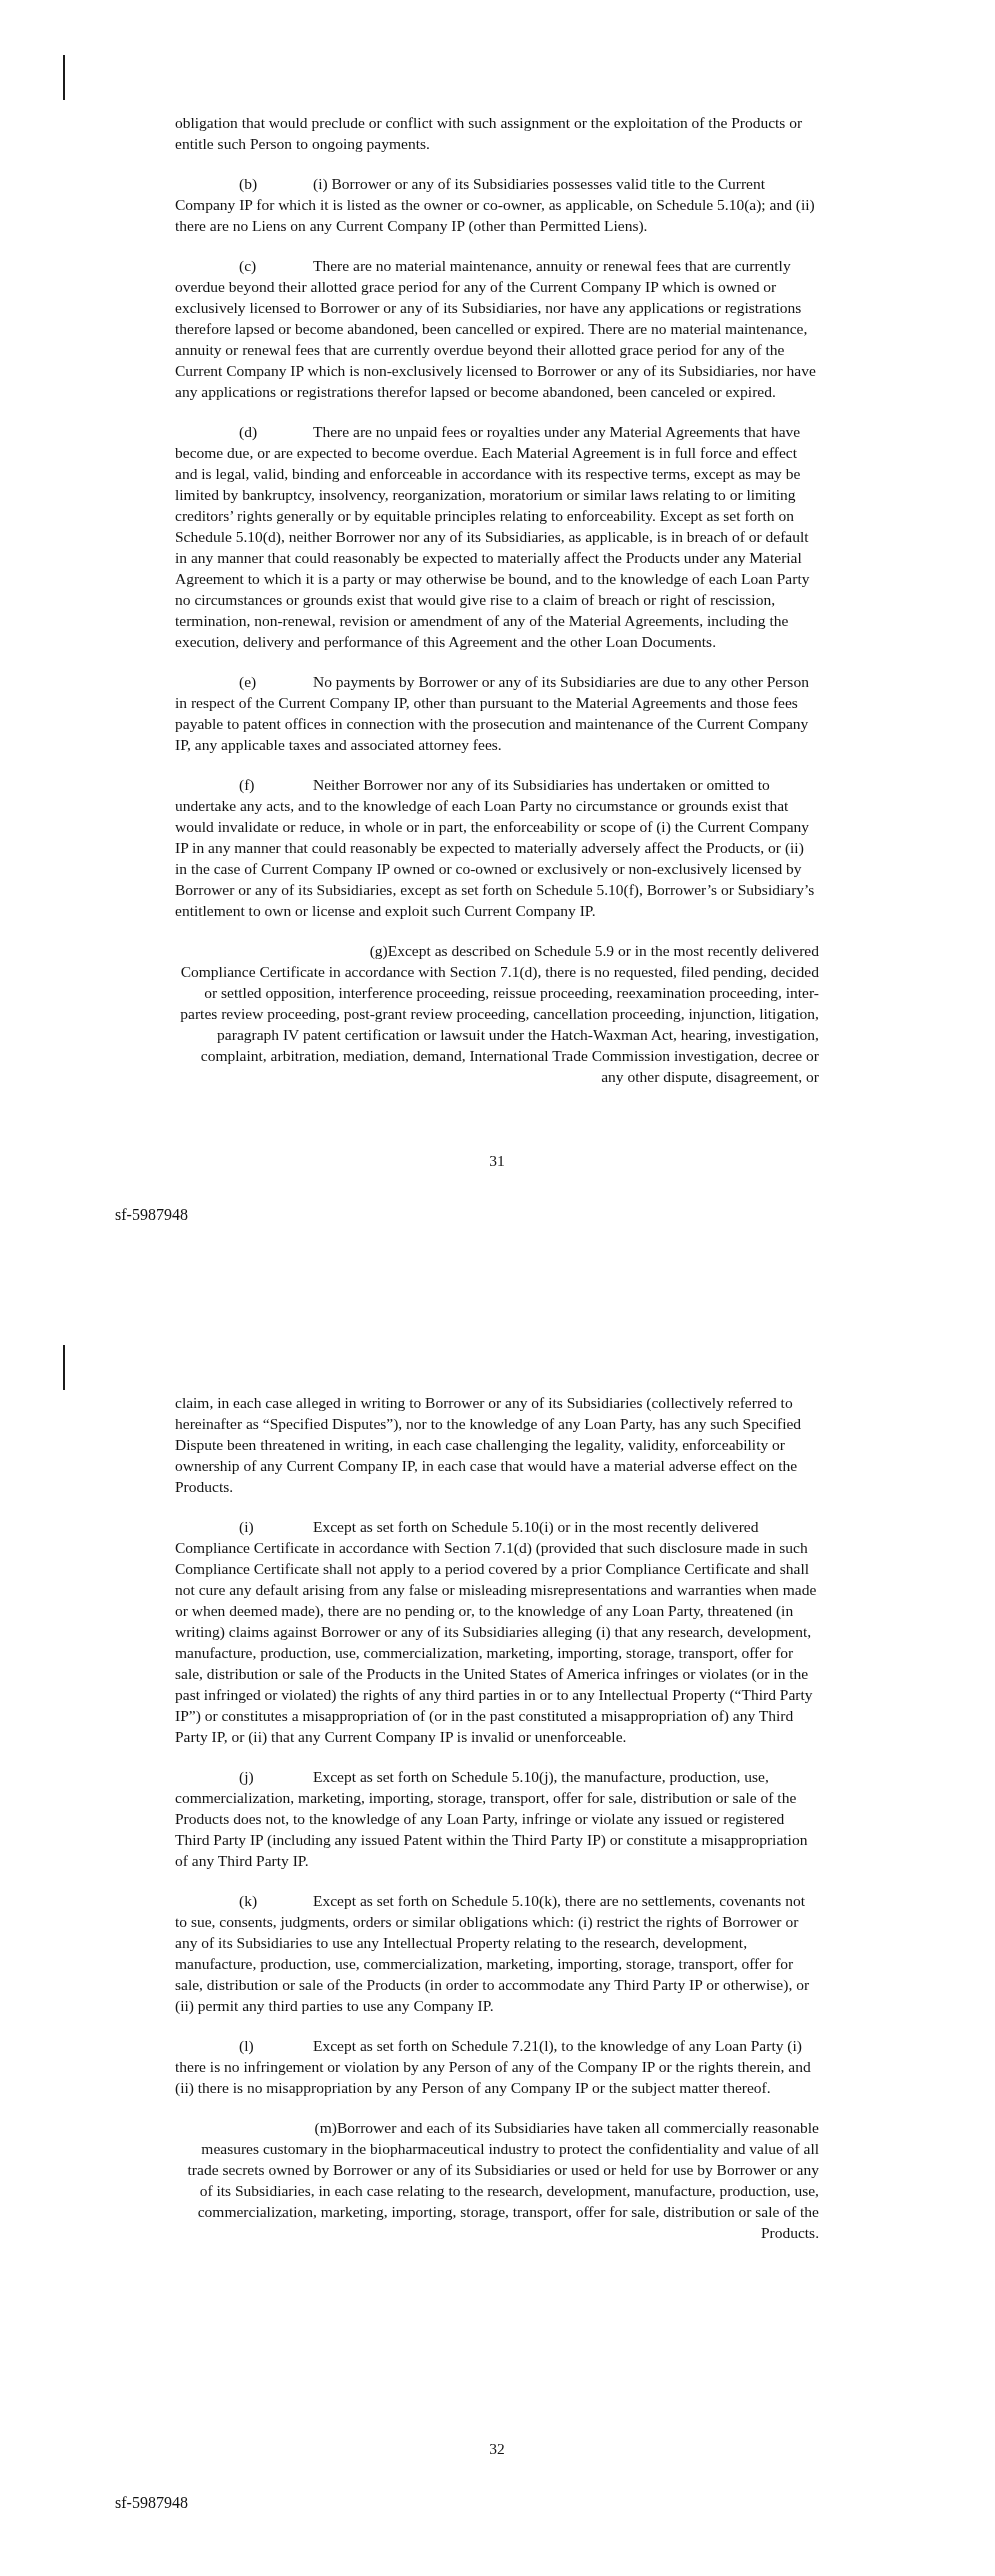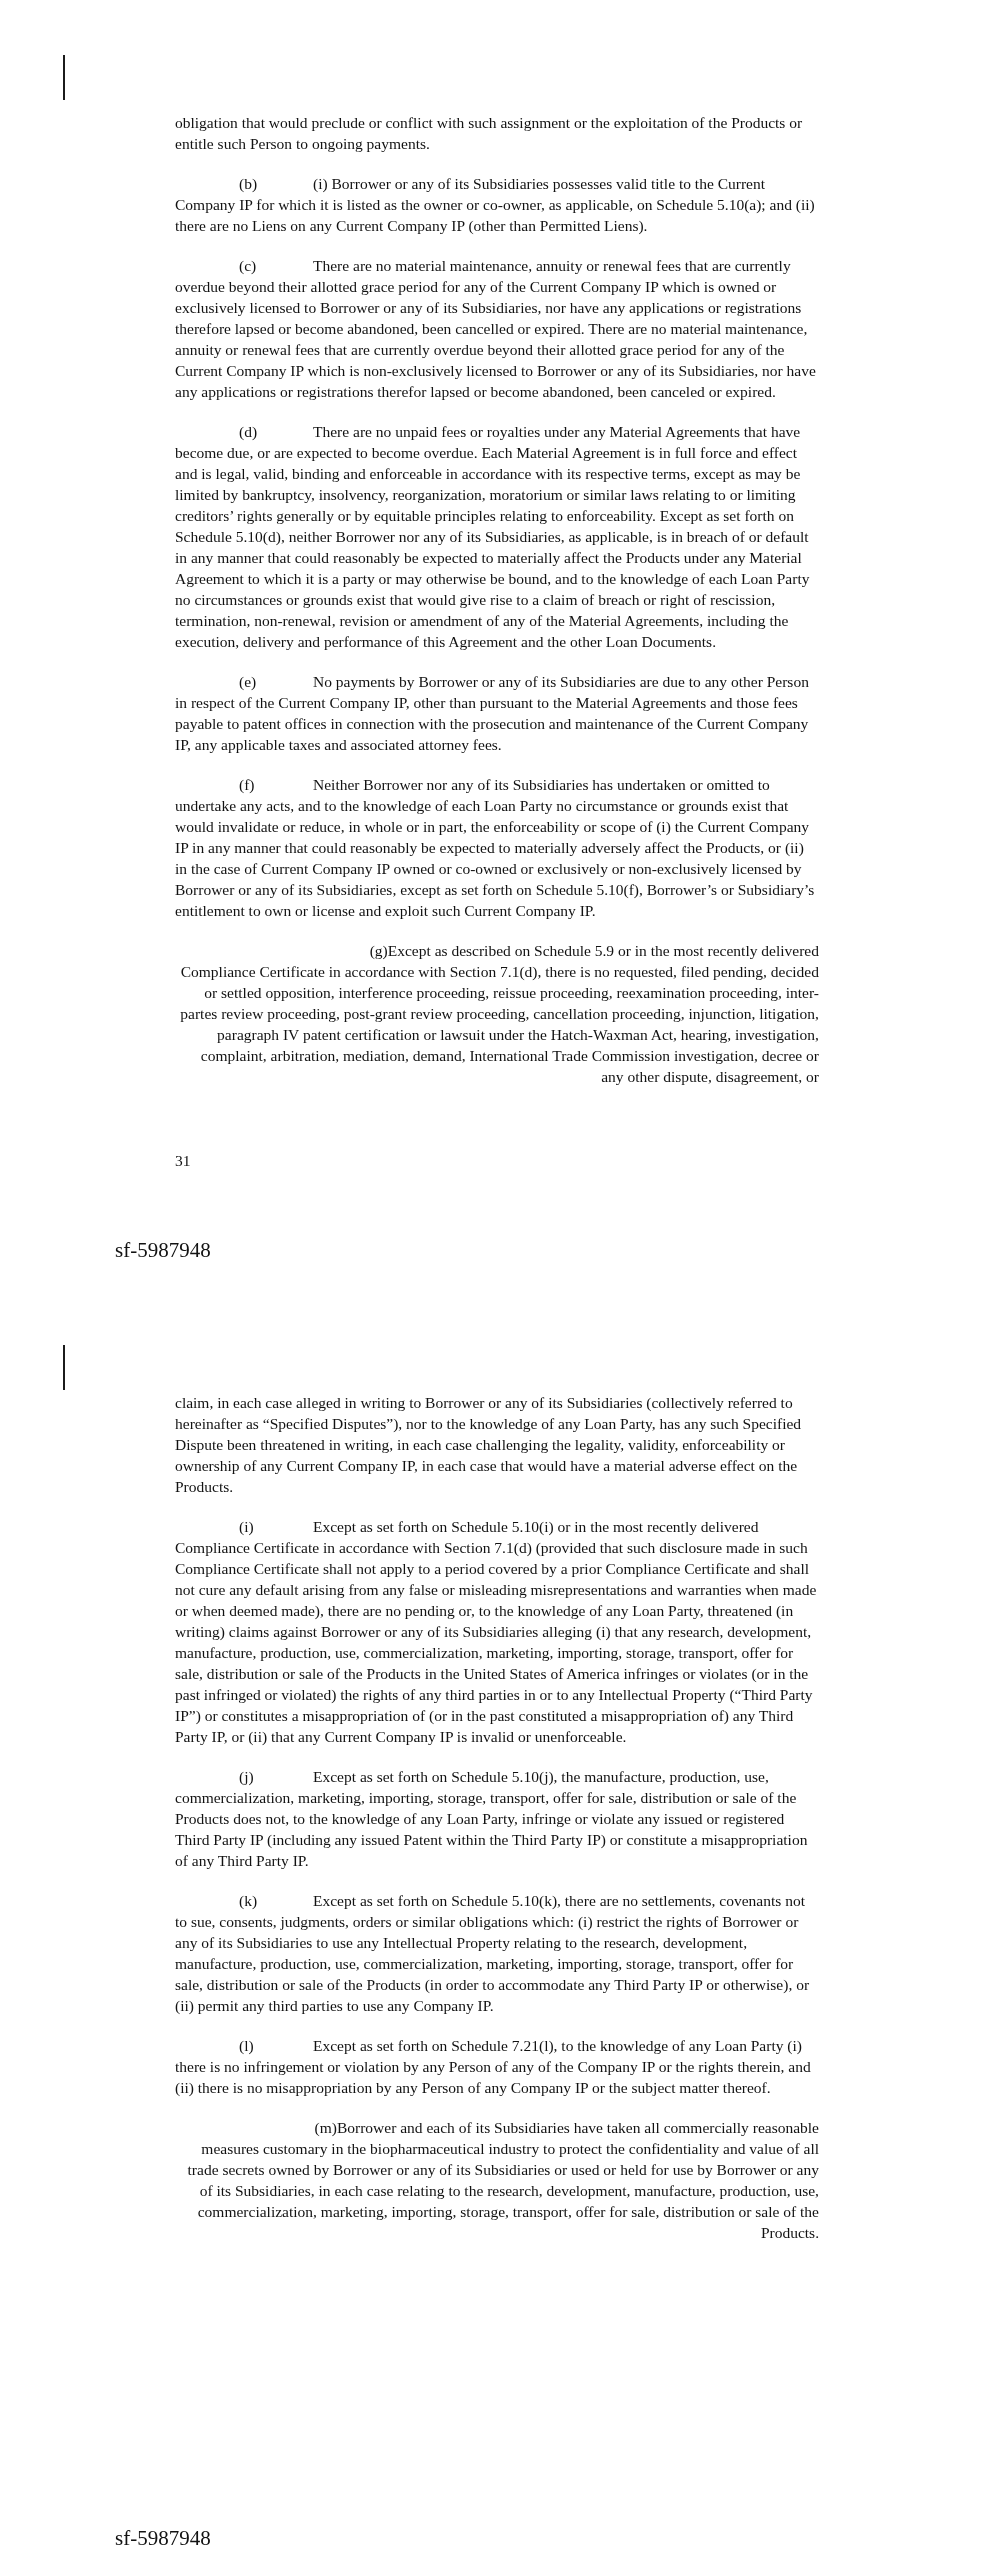--- a/index.html
+++ b/index.html
@@ -47,28 +47,29 @@
   .plabel {
     display: inline-block;
     text-indent: 0;
     width: 74px;
   }
   .page-number {
     position: absolute;
     left: 175px;
     top: 1150px;
     width: 644px;
+    text-align: center;
     font-size: 15.5px;
     line-height: 21px;
   }
   .doc-ref {
     position: absolute;
     left: 115px;
-    top: 1240px;
-    font-size: 21px;
+    top: 1204px;
+    font-size: 16px;
     line-height: 21px;
   }
 </style>
 </head>
 <body>
 
 <div class="page" id="page-1">
   <div class="change-bar"></div>
   <div class="content">
     <p class="para"><span>obligation that would preclude or conflict with such assignment or the exploitation of the Products or entitle such Person to ongoing payments.</span></p>
@@ -86,15 +87,16 @@
 <div class="page" id="page-2">
   <div class="change-bar"></div>
   <div class="content">
     <p class="para"><span>claim, in each case alleged in writing to Borrower or any of its Subsidiaries (collectively referred to hereinafter as “Specified Disputes”), nor to the knowledge of any Loan Party, has any such Specified Dispute been threatened in writing, in each case challenging the legality, validity, enforceability or ownership of any Current Company IP, in each case that would have a material adverse effect on the Products.</span></p>
     <p class="para indent"><span class="plabel">(i)</span><span>Except as set forth on Schedule 5.10(i) or in the most recently delivered Compliance Certificate in accordance with Section 7.1(d) (provided that such disclosure made in such Compliance Certificate shall not apply to a period covered by a prior Compliance Certificate and shall not cure any default arising from any false or misleading misrepresentations and warranties when made or when deemed made), there are no pending or, to the knowledge of any Loan Party, threatened (in writing) claims against Borrower or any of its Subsidiaries alleging (i) that any research, development, manufacture, production, use, commercialization, marketing, importing, storage, transport, offer for sale, distribution or sale of the Products in the United States of America infringes or violates (or in the past infringed or violated) the rights of any third parties in or to any Intellectual Property (“Third Party IP”) or constitutes a misappropriation of (or in the past constituted a misappropriation of) any Third Party IP, or (ii) that any Current Company IP is invalid or unenforceable.</span></p>
     <p class="para indent"><span class="plabel">(j)</span><span>Except as set forth on Schedule 5.10(j), the manufacture, production, use, commercialization, marketing, importing, storage, transport, offer for sale, distribution or sale of the Products does not, to the knowledge of any Loan Party, infringe or violate any issued or registered Third Party IP (including any issued Patent within the Third Party IP) or constitute a misappropriation of any Third Party IP.</span></p>
     <p class="para indent"><span class="plabel">(k)</span><span>Except as set forth on Schedule 5.10(k), there are no settlements, covenants not to sue, consents, judgments, orders or similar obligations which: (i) restrict the rights of Borrower or any of its Subsidiaries to use any Intellectual Property relating to the research, development, manufacture, production, use, commercialization, marketing, importing, storage, transport, offer for sale, distribution or sale of the Products (in order to accommodate any Third Party IP or otherwise), or (ii) permit any third parties to use any Company IP.</span></p>
     <p class="para indent"><span class="plabel">(l)</span><span>Except as set forth on Schedule 7.21(l), to the knowledge of any Loan Party (i) there is no infringement or violation by any Person of any of the Company IP or the rights therein, and (ii) there is no misappropriation by any Person of any Company IP or the subject matter thereof.</span></p>
     <p class="para indent"><span class="plabel">(m)</span><span>Borrower and each of its Subsidiaries have taken all commercially reasonable measures customary in the biopharmaceutical industry to protect the confidentiality and value of all trade secrets owned by Borrower or any of its Subsidiaries or used or held for use by Borrower or any of its Subsidiaries, in each case relating to the research, development, manufacture, production, use, commercialization, marketing, importing, storage, transport, offer for sale, distribution or sale of the Products.</span></p>
   </div>
+  <div class="page-number">32</div>
   <div class="doc-ref">sf-5987948</div>
 </div>
 
 
 </body></html>

